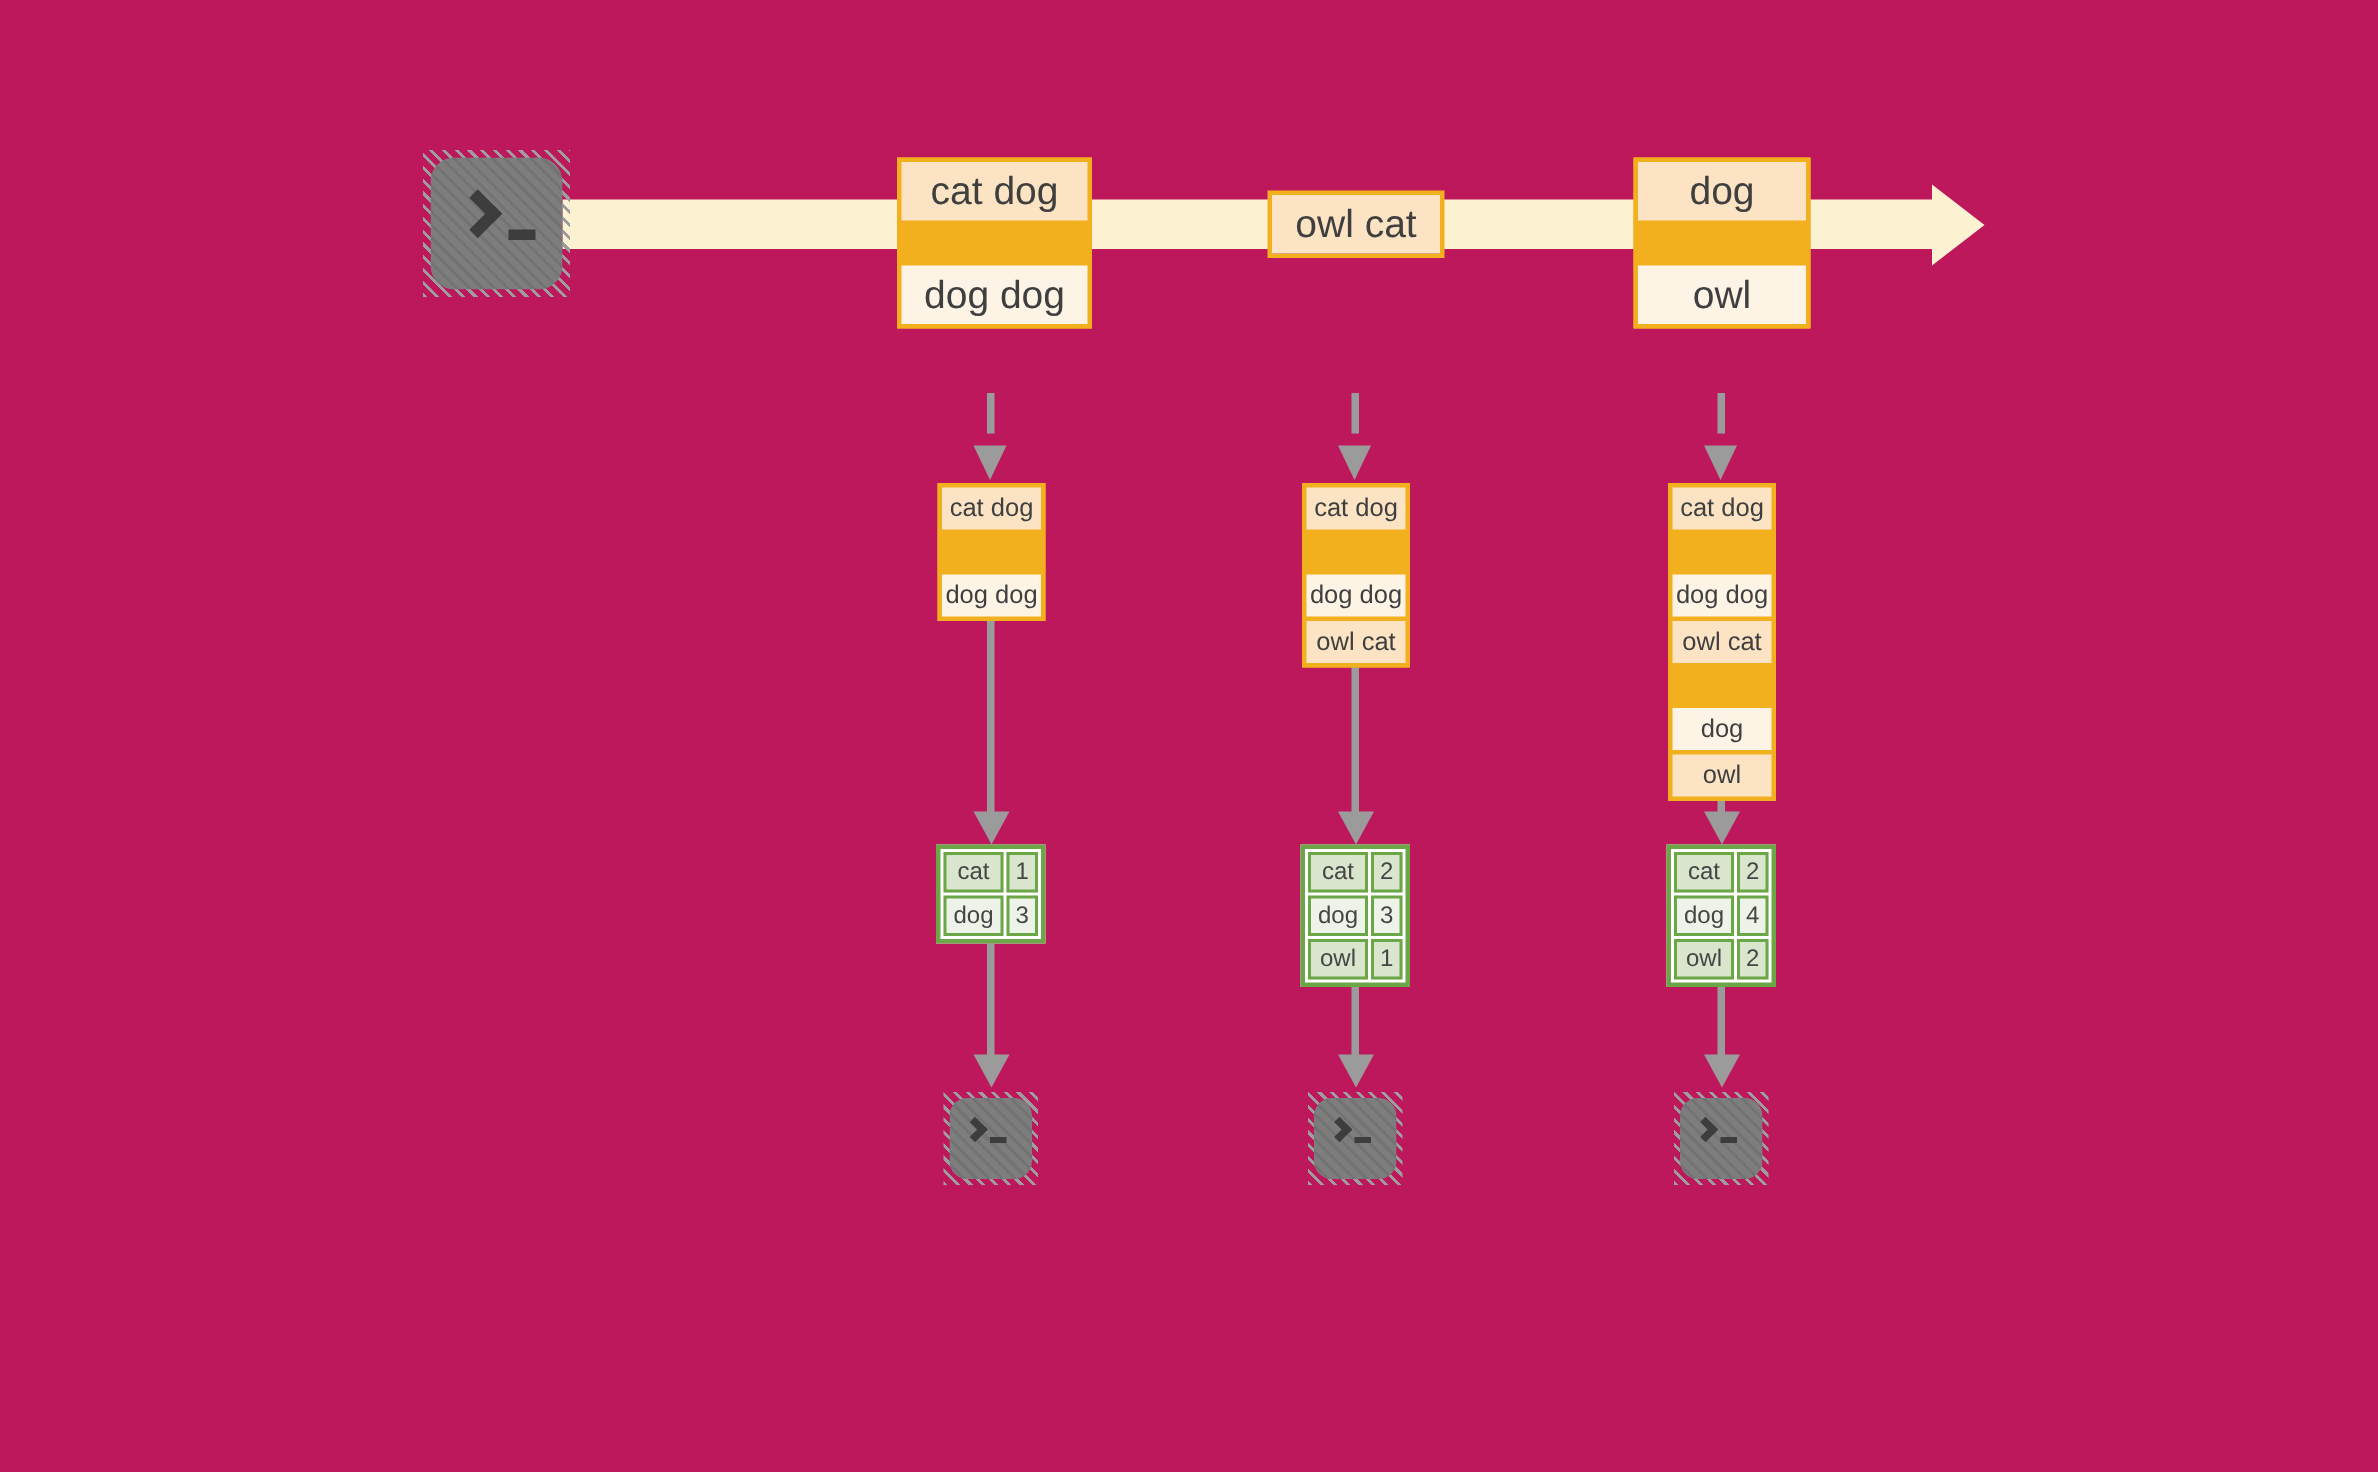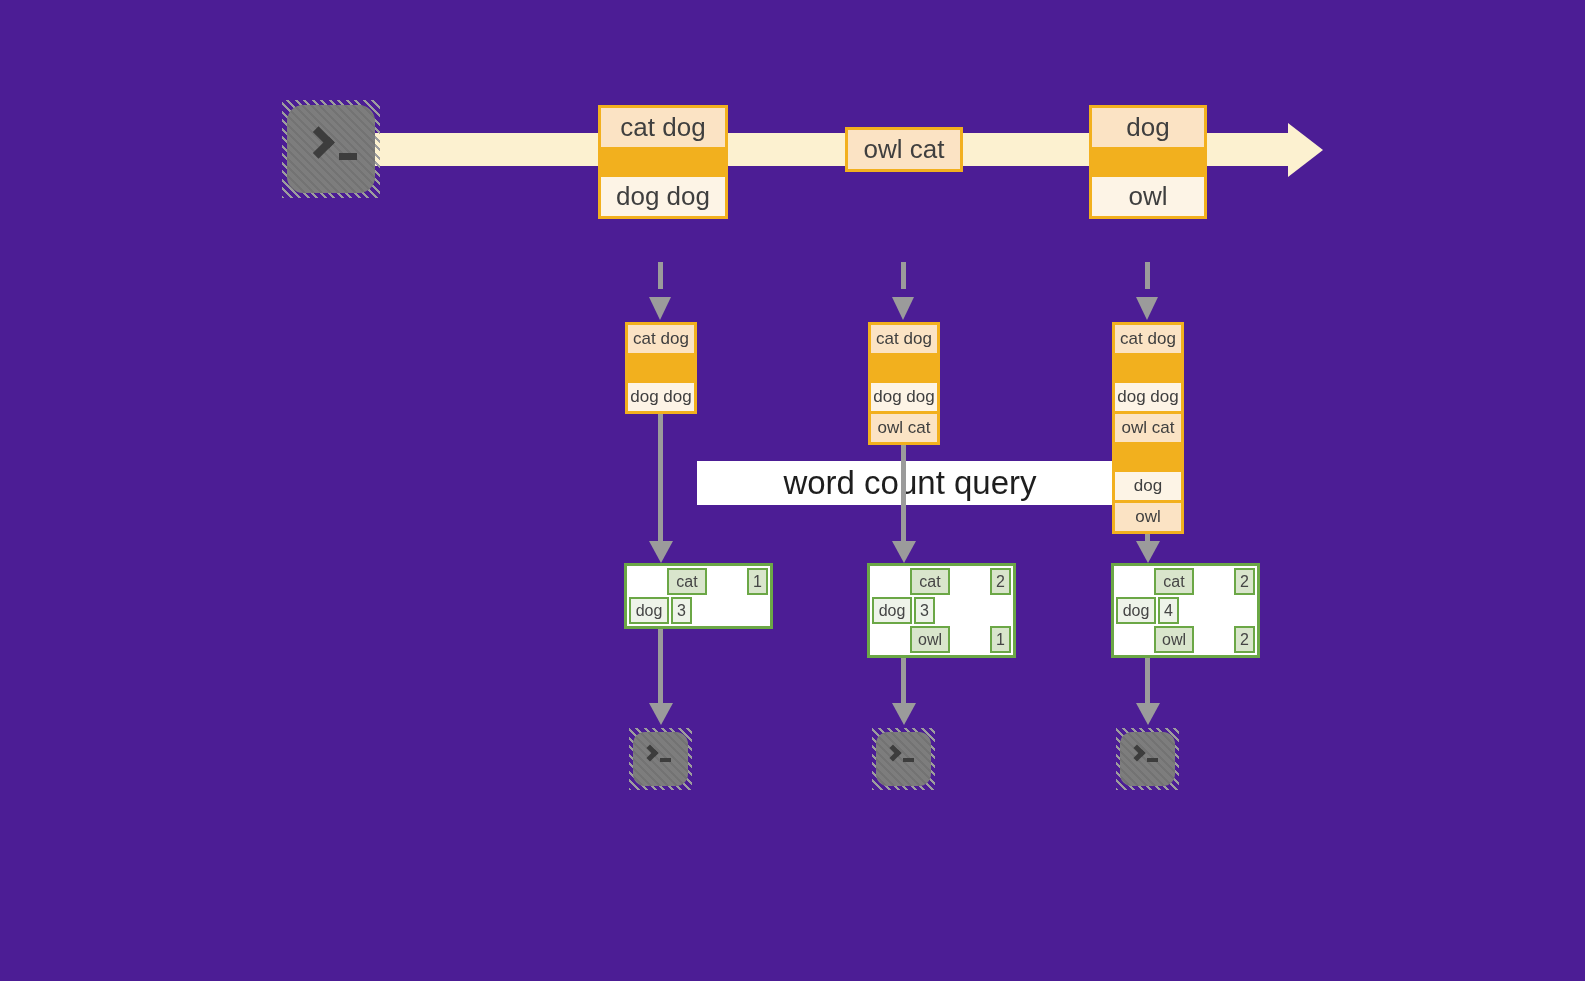--- a/index.html
+++ b/index.html
@@ -1,17 +1,17 @@
 <!DOCTYPE html>
 <html><head>
 <meta charset="utf-8">
 <style>
   html,body{margin:0;padding:0;background:#000;}
   .canvas{
-    position:relative;width:1585px;height:981px;background:#4c1d95;
+    position:relative;width:1585px;height:981px;background:#be185d;
     font-family:"Liberation Sans",sans-serif;overflow:hidden;
     --gold:#f2b01e; --peach:#fbe3c4; --cream:#fdf4e6;
     --graya:#9b9b9b; --green:#6ba746; --gdark:#d9e5cc; --glight:#eef3e9;
     --band:#fcf1d0;
   }
 
   
   .term{position:absolute;background:repeating-linear-gradient(45deg,#9d9d9d 0 2px,transparent 2px 6px);z-index:4;}
   .term-body{position:absolute;background:#7d7d7d;
     background-image:repeating-linear-gradient(45deg,rgba(0,0,0,.08) 0 2px,transparent 2px 6px);}
@@ -60,21 +60,21 @@
     display:flex;align-items:center;justify-content:center;font-size:33px;font-weight:300;z-index:1;}
 
   
   .ctable{position:absolute;top:563px;left:calc(var(--c) - 37px);background:#fff;border:3px solid var(--green);
     padding:2px;display:flex;flex-direction:column;gap:2px;z-index:2;}
   .crow{display:flex;gap:2px;}
   .ccell{border:2px solid var(--green);height:23px;display:flex;align-items:center;justify-content:center;
     font-size:16px;color:#454545;}
   .cword{width:36px;}
   .ccnt{width:17px;}
-  .crow.rd .ccell{background:var(--gdark);margin-left:38px;}
+  .crow.rd .ccell{background:var(--gdark);}
   .crow.rl .ccell{background:var(--glight);}
 </style>
 </head>
 <body>
 
 <div class="canvas">
 
   <div class="stream-band"></div>
   <div class="stream-head"></div>
 
@@ -114,23 +114,20 @@
     <div class="srow fill-d">owl cat</div>
   </div>
   <div class="stack" style="--c:1148px">
     <div class="srow fill-d">cat dog</div>
     <div class="srow fill-l">dog dog</div>
     <div class="srow fill-d">owl cat</div>
     <div class="srow fill-l">dog</div>
     <div class="srow fill-d">owl</div>
   </div>
 
-  <div class="banner">
-    <span>word count query</span>
-  </div>
 
   <div class="conn" style="--c:661px;  top:387px; height:158px"></div>
   <div class="ahead" style="--c:661px;  top:541px"></div>
   <div class="conn" style="--c:904px;  top:418px; height:127px"></div>
   <div class="ahead" style="--c:904px;  top:541px"></div>
   <div class="conn" style="--c:1148px; top:480px; height:65px"></div>
   <div class="ahead" style="--c:1148px; top:541px"></div>
 
   <div class="ctable" style="--c:661px">
     <div class="crow rd">

